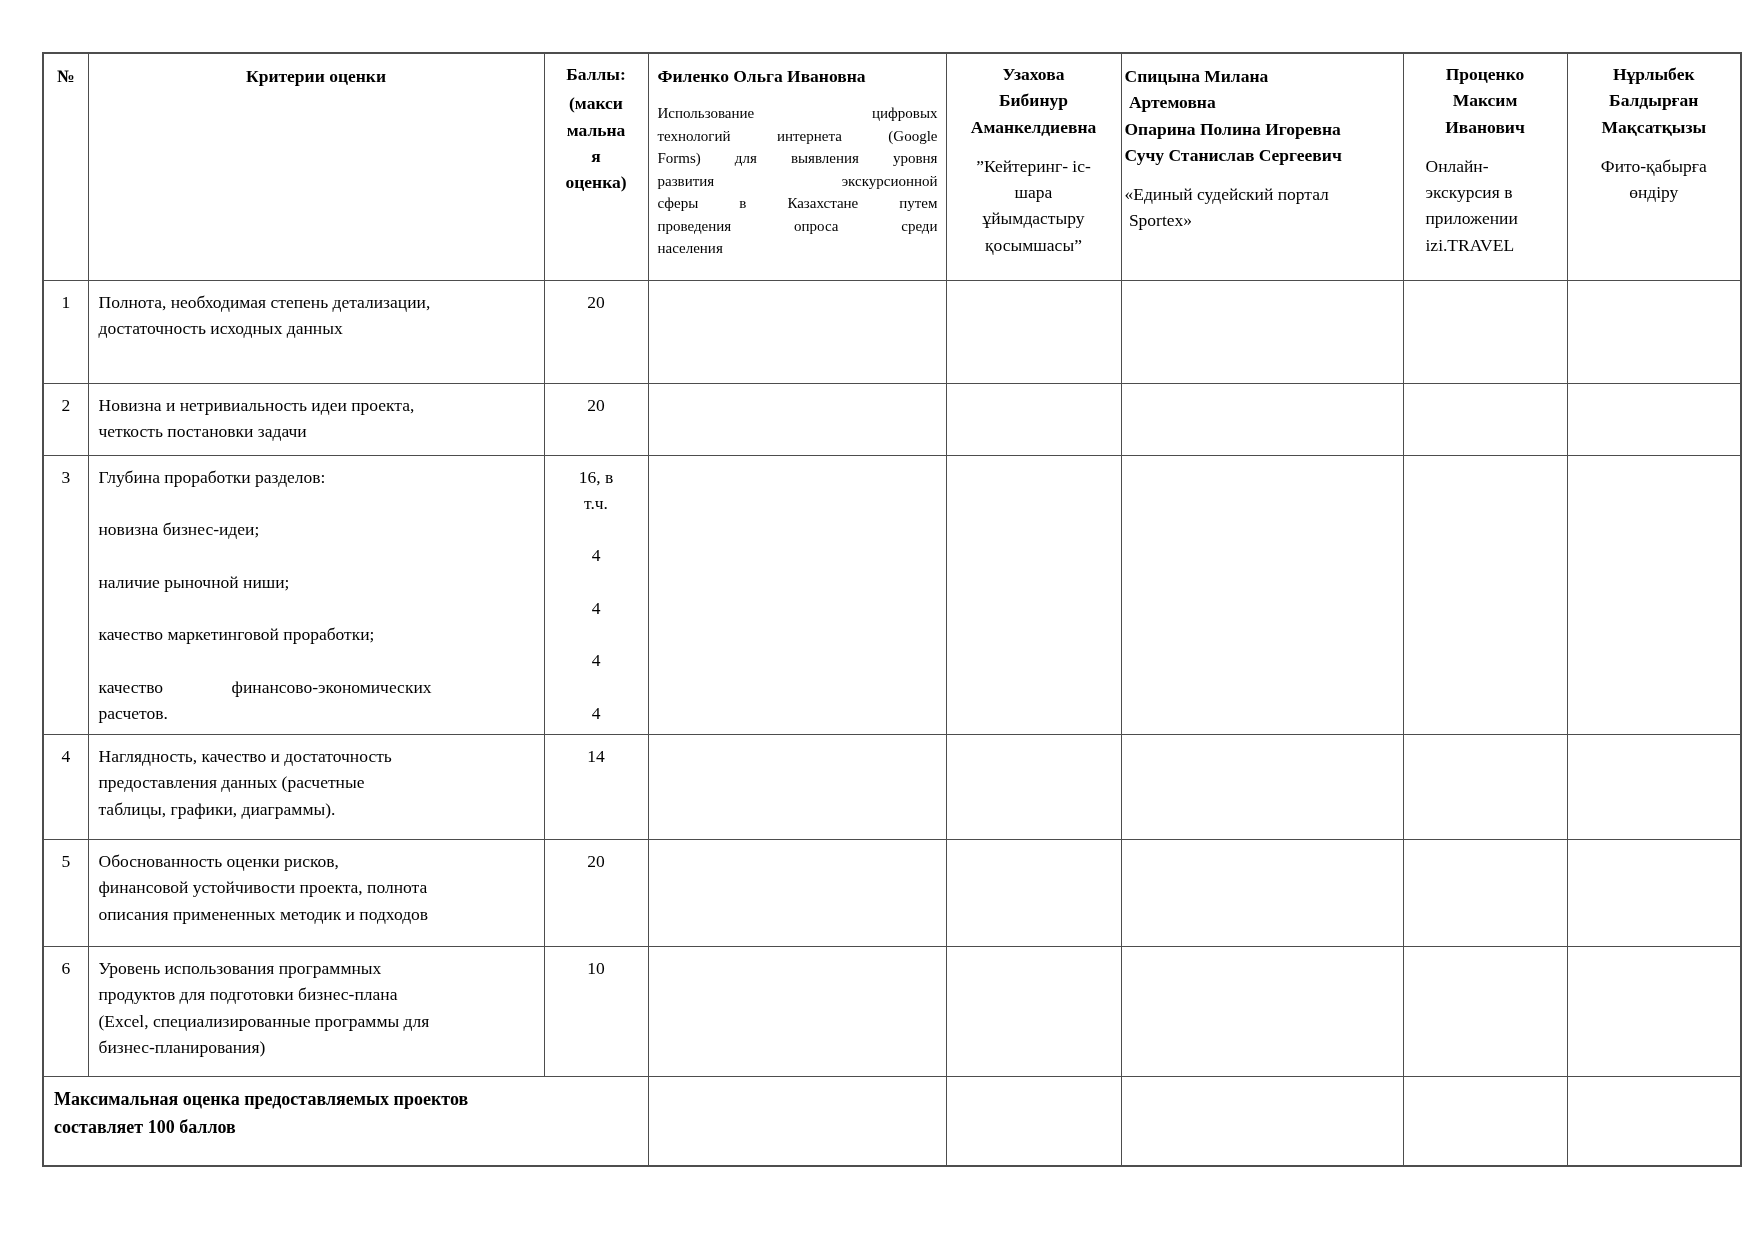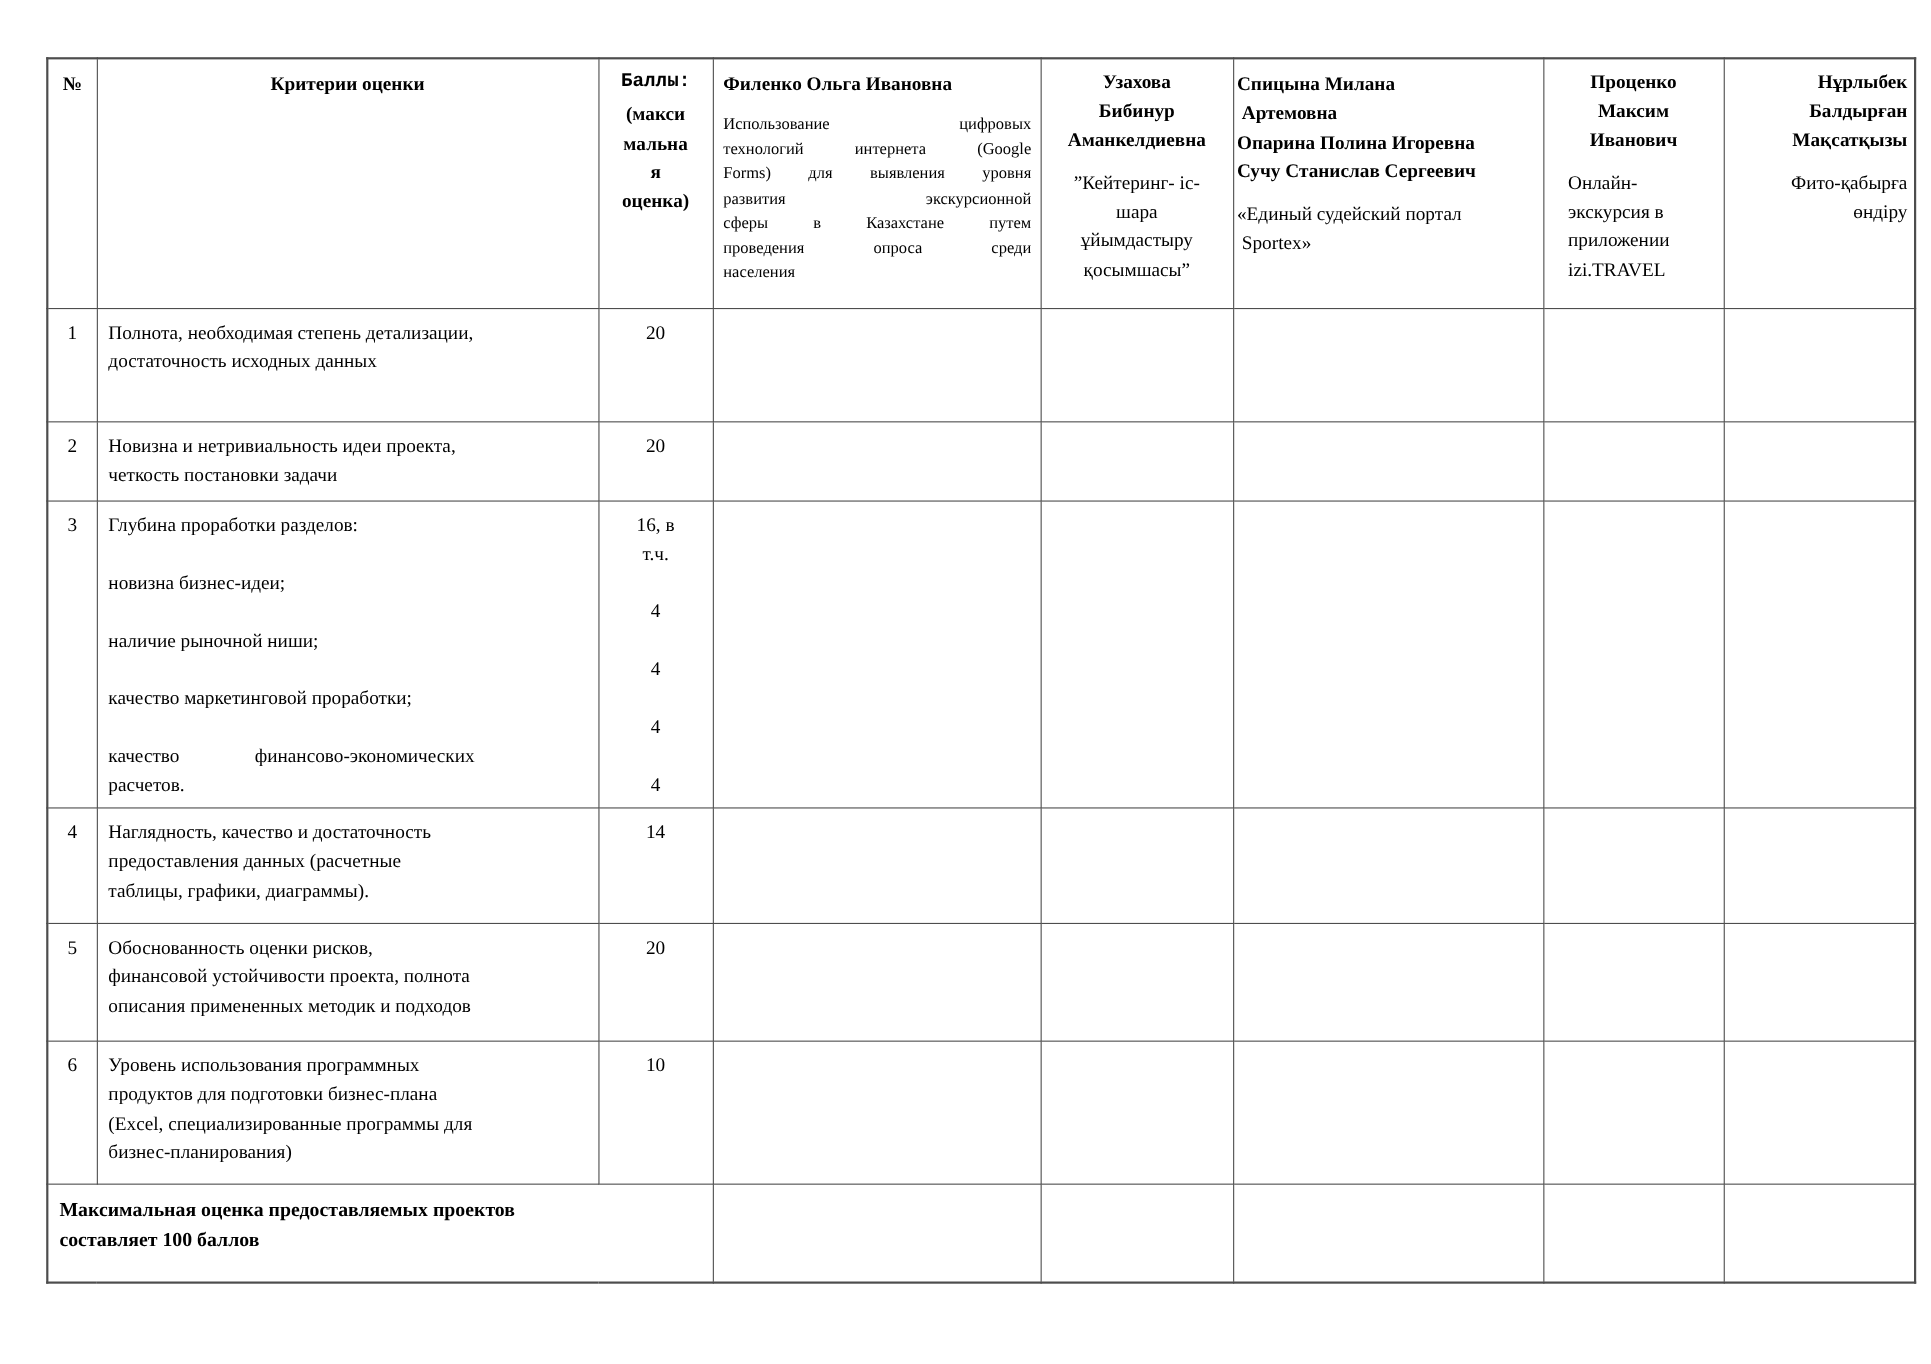--- a/index.html
+++ b/index.html
@@ -31,35 +31,35 @@
     line-height: 1.5;
     font-weight: normal;
     padding: 7px 6px;
     overflow: hidden;
   }
   .pre { white-space: pre-line; }
 
   
   thead th { text-align: center; }
   th.h-num, th.h-crit { font-weight: bold; padding-top: 9px; }
-  .score-title { font-weight: bold; font-family: Liberation Mono, monospace; }
+  .score-title { font-weight: bold; }
   .score-sub { font-weight: bold; margin-top: 3px; }
   th .author { font-weight: bold; }
   th .desc { margin-top: 13px; }
   th.p0 { text-align: left; padding: 9px 8px 6px 9px; margin-left: 10px; }
   th.p0 .desc {
     text-align: justify;
     text-align-last: justify;
     font-size: 15px;
   }
   th.p1 .author, th.p1 .desc { text-align: center; }
   th.p2 { text-align: left; padding: 9px 4px 6px 3px; }
   th.p3 .author { text-align: center; }
   th.p3 .desc { text-align: left; padding-left: 16px; }
-  th.p4 .author, th.p4 .desc { text-align: right; }
+  th.p4 .author, th.p4 .desc { text-align: center; }
 
   
   td.c-num { text-align: center; padding: 8px 2px; }
   td.c-crit { text-align: left; padding: 8px 112px 8px 10px; }
   td.c-crit.justify { text-align: justify; margin-left: 14px; }
   td.c-score { text-align: center; padding: 8px 0; }
   td.footer-cell {
     font-weight: bold;
     text-align: left;
     font-size: 18px;

